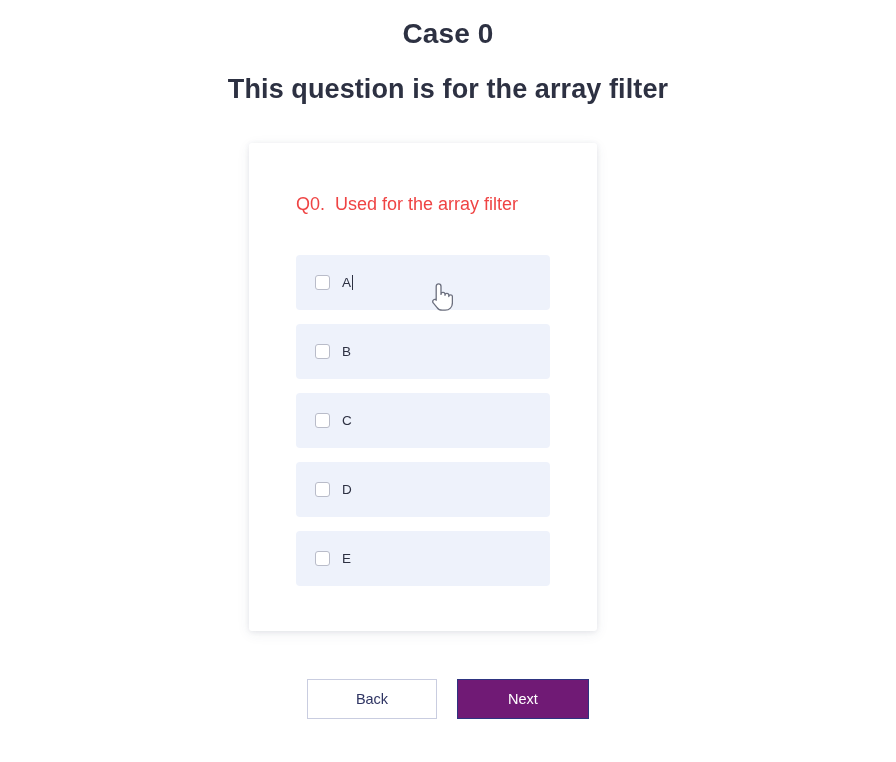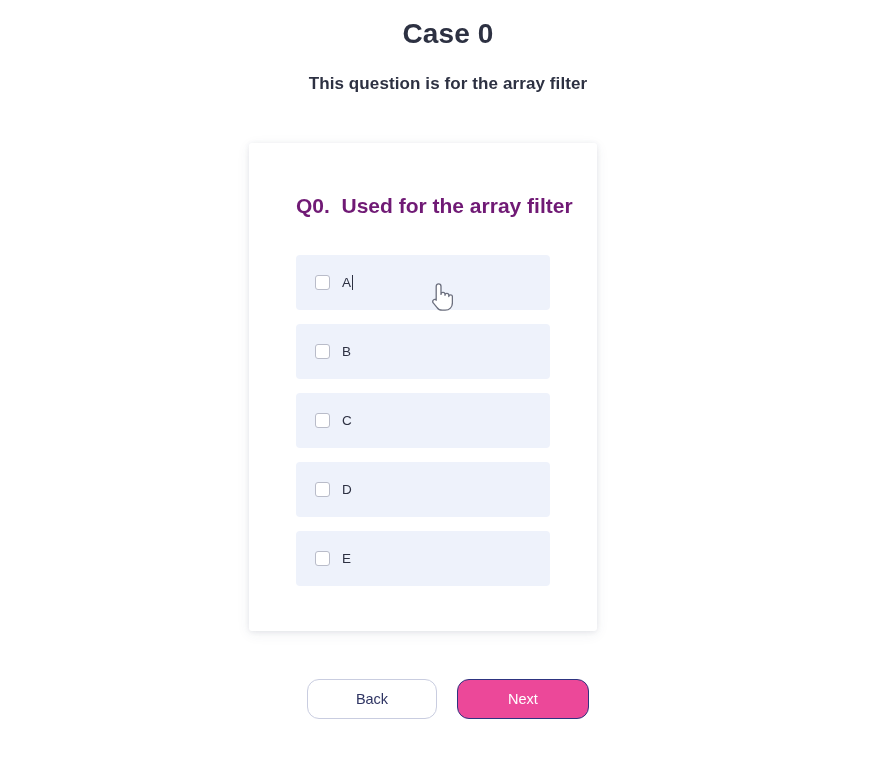--- a/index.html
+++ b/index.html
@@ -32,21 +32,21 @@
     color: #2d3142;
     letter-spacing: 0.1px;
   }
 
   .question-heading {
     position: absolute;
     top: 74px;
     left: 0;
     width: 896px;
     text-align: center;
-    font-size: 17px;
+    font-size: 27px;
     font-weight: bold;
     color: #2d3142;
     letter-spacing: 0.1px;
   }
 
   
   .card {
     position: absolute;
     left: 249px;
     top: 143px;
@@ -55,23 +55,23 @@
     background: #ffffff;
     border-radius: 3px;
     box-shadow: 0 1px 5px rgba(60, 64, 100, 0.10),
                 0 3px 14px rgba(60, 64, 100, 0.07);
   }
 
   .question-label {
     position: absolute;
     left: 47px;
     top: 51px;
-    font-size: 21px;
-    font-weight: bold;
-    color: #701a75;
+    font-size: 18px;
+    font-weight: normal;
+    color: #ef4444;
     white-space: pre;
   }
 
   
   .options {
     position: absolute;
     left: 47px;
     top: 112px;
     width: 254px;
   }
@@ -121,39 +121,39 @@
     left: 0;
     top: 679px;
     width: 896px;
     display: flex;
     justify-content: center;
     gap: 20px;
   }
 
   .btn {
     height: 40px;
-    border-radius: 12px;
+    border-radius: 0;
     font-size: 14.5px;
     display: flex;
     align-items: center;
     justify-content: center;
     cursor: pointer;
     user-select: none;
   }
 
   .btn-back {
     width: 130px;
     background: #ffffff;
     border: 1px solid #c9cde0;
     color: #2f3563;
   }
 
   .btn-next {
     width: 132px;
-    background: #ec4899;
+    background: #701a75;
     border: 1px solid #2e3480;
     color: #ffffff;
   }
 
   
   .cursor {
     position: absolute;
     left: 427px;
     top: 281px;
     width: 26px;

